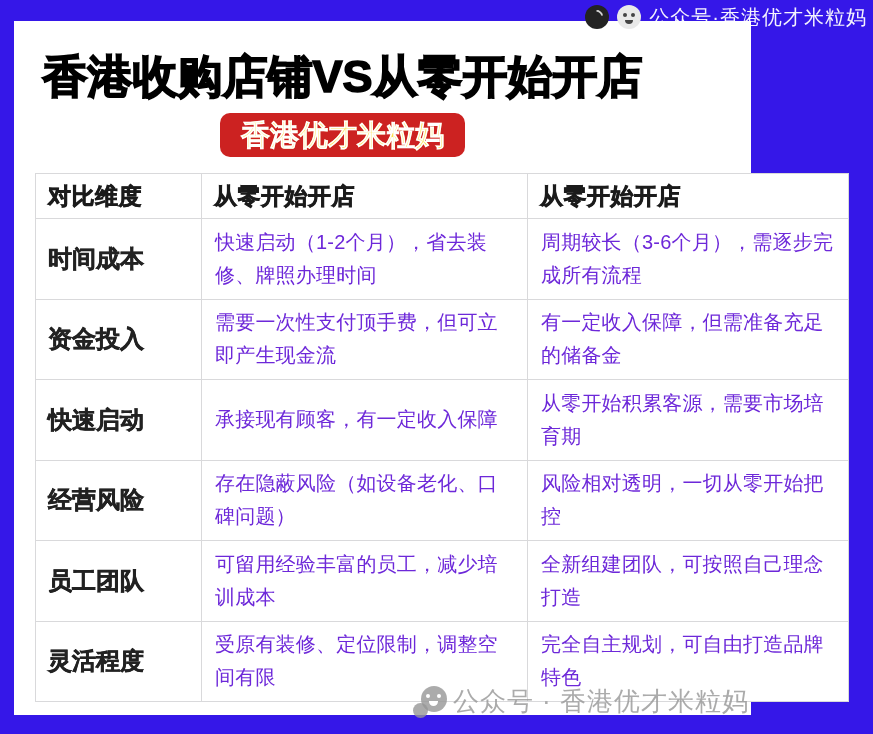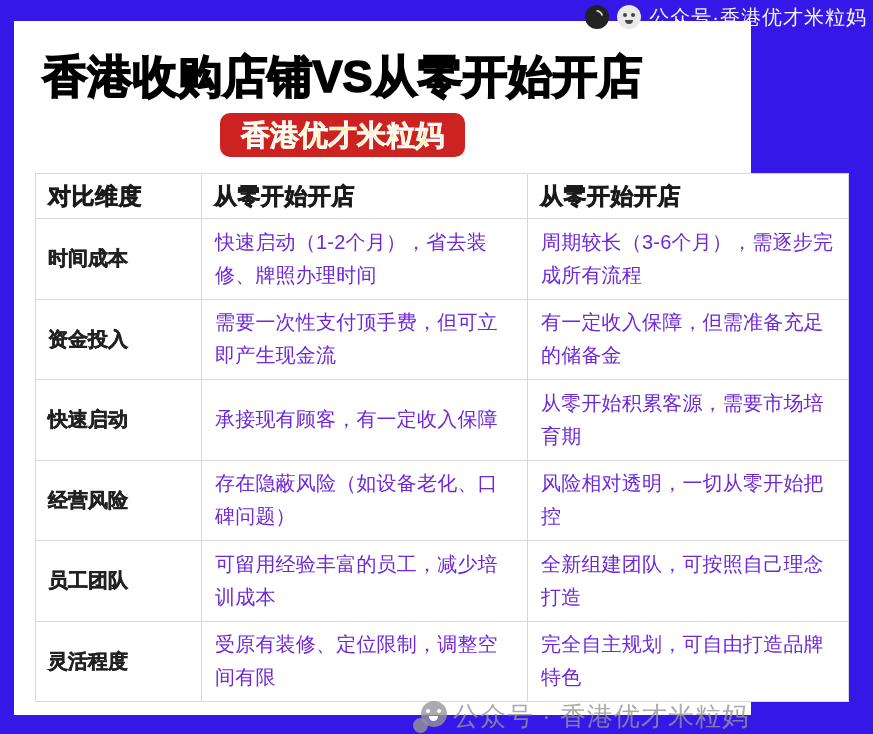--- a/index.html
+++ b/index.html
@@ -44,30 +44,30 @@
   .cmp col.c1{width:166px}.cmp col.c2{width:326px}.cmp col.c3{width:321px}
   .cmp th,.cmp td{border:1.5px solid #d9d9db;background:#fff;}
   .cmp thead tr{height:45px;}
   .cmp thead th{
     text-align:left;padding:0 0 0 12px;font-size:23px;font-weight:900;color:#1b1b1b;
     -webkit-text-stroke:.7px #1b1b1b;letter-spacing:.5px;
   }
   .cmp tbody tr{height:80.5px;}
   .cmp tbody th{
     text-align:left;vertical-align:middle;padding:0 0 0 12px;
-    font-size:20px;font-weight:800;color:#222;-webkit-text-stroke:.5px #222;
+    font-size:24px;font-weight:800;color:#222;-webkit-text-stroke:.5px #222;
   }
   .cmp tbody td{
     vertical-align:middle;padding:6px 12px 6px 13px;
     font-size:20px;font-weight:400;color:#6d28d9;line-height:33px;
     letter-spacing:.2px;
   }
   
   .wm-bottom{
-    position:absolute;right:2px;top:678px;display:flex;align-items:center;gap:6px;
+    position:absolute;right:2px;top:663px;display:flex;align-items:center;gap:6px;
     z-index:2;pointer-events:none;
   }
   .wm-bottom-text{color:rgba(150,150,150,.8);font-size:26px;letter-spacing:1px;white-space:nowrap;}
   .wmb-icon{position:relative;width:34px;height:32px;display:inline-block;}
   .wmb-icon .big{position:absolute;right:0;top:0;width:26px;height:26px;border-radius:50%;background:rgba(150,150,150,.8);}
   .wmb-icon .small{position:absolute;left:0;bottom:0;width:15px;height:15px;border-radius:50%;background:rgba(150,150,150,.8);}
   .wmb-icon .eye{position:absolute;width:4px;height:4px;border-radius:50%;background:#fff;}
   .wmb-icon .e1{right:17px;top:8px}.wmb-icon .e2{right:6px;top:8px}
   .wmb-icon .mouth{position:absolute;right:9px;top:15px;width:9px;height:5px;border-radius:0 0 9px 9px;background:#fff;}
 </style>

